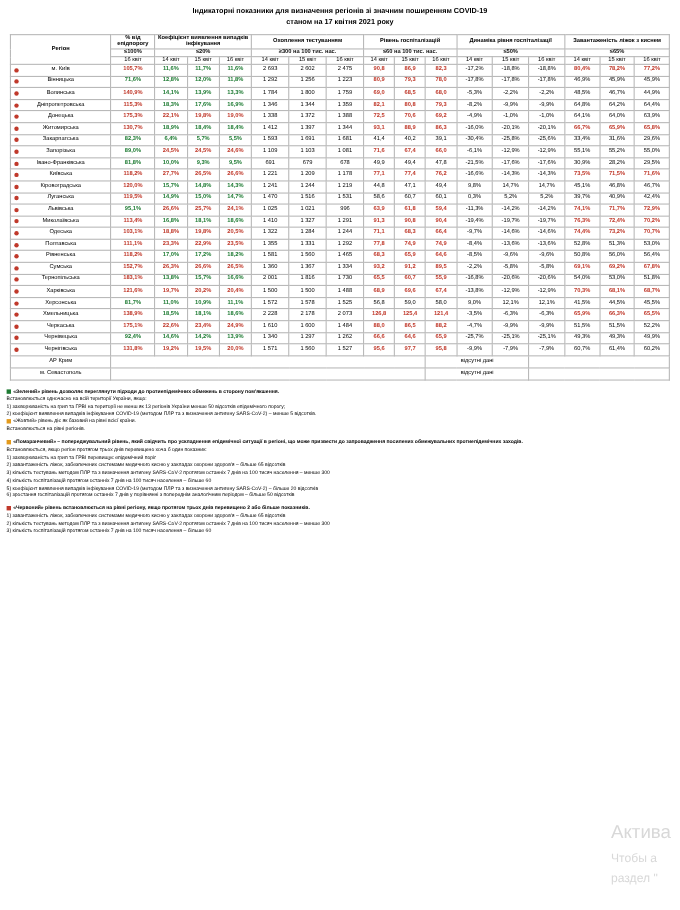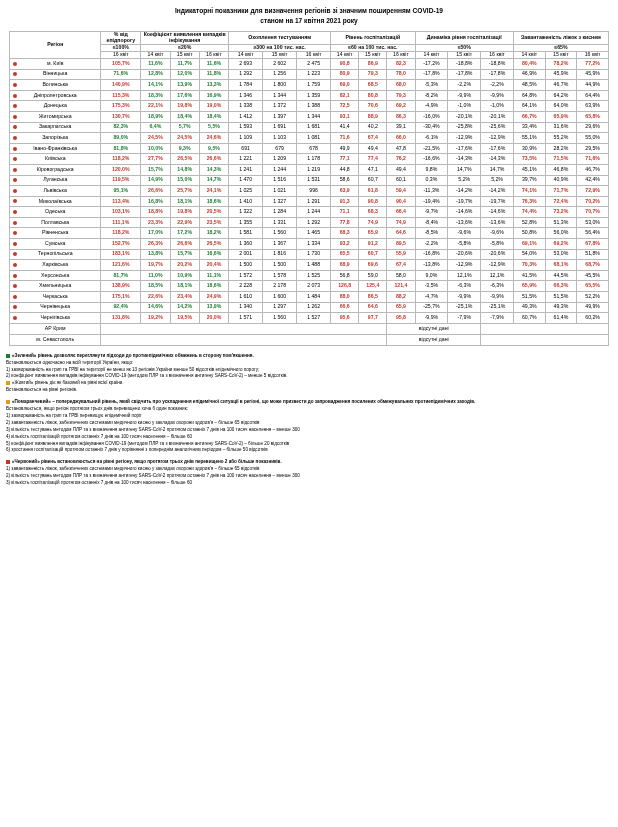--- a/index.html
+++ b/index.html
@@ -637,14 +637,19 @@
     <p>4) кількість госпіталізацій протягом останніх 7 днів на 100 тисяч населення – більше 60</p>
     <p>5) коефіцієнт виявлення випадків інфікування COVID-19 (методом ПЛР та з визначення антигену SARS-CoV-2) – більше 20 відсотків</p>
     <p>6) зростання госпіталізацій протягом останніх 7 днів у порівнянні з попереднім аналогічним періодом – більше 50 відсотків</p>
     <p style="height:5px"></p>
     <p><span class="sq red"></span><span class="lead">«Червоний» рівень встановлюється на рівні регіону, якщо протягом трьох днів перевищено 2 або більше показників.</span></p>
     <p>1) завантаженість ліжок, забезпечених системами медичного кисню у закладах охорони здоров'я – більше 65 відсотків</p>
     <p>2) кількість тестувань методом ПЛР та з визначення антигену SARS-CoV-2 протягом останніх 7 днів на 100 тисяч населення – менше 300</p>
     <p>3) кількість госпіталізацій протягом останніх 7 днів на 100 тисяч населення – більше 60</p>
   </div>
 
+  <div class="watermark">
+    <div>Актива</div>
+    <div>Чтобы а</div>
+    <div>раздел "</div>
+  </div>
 
 </div>
 
 </body></html>

